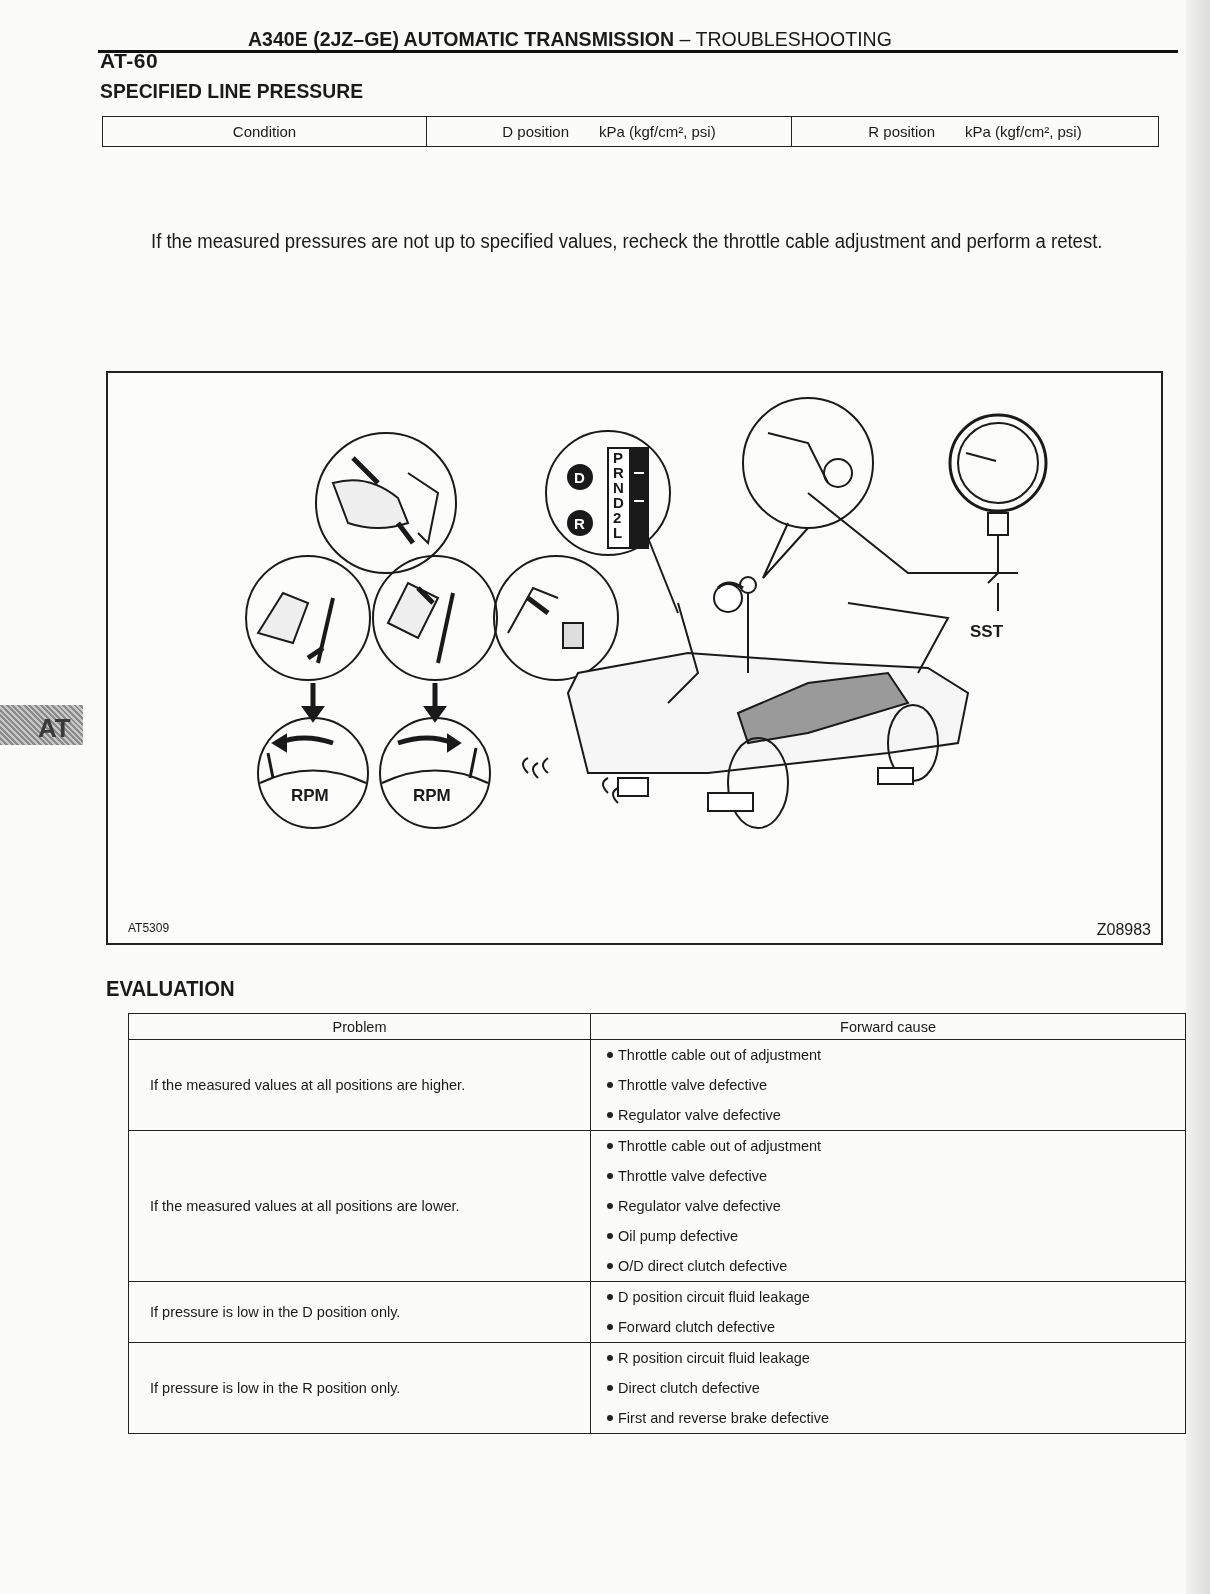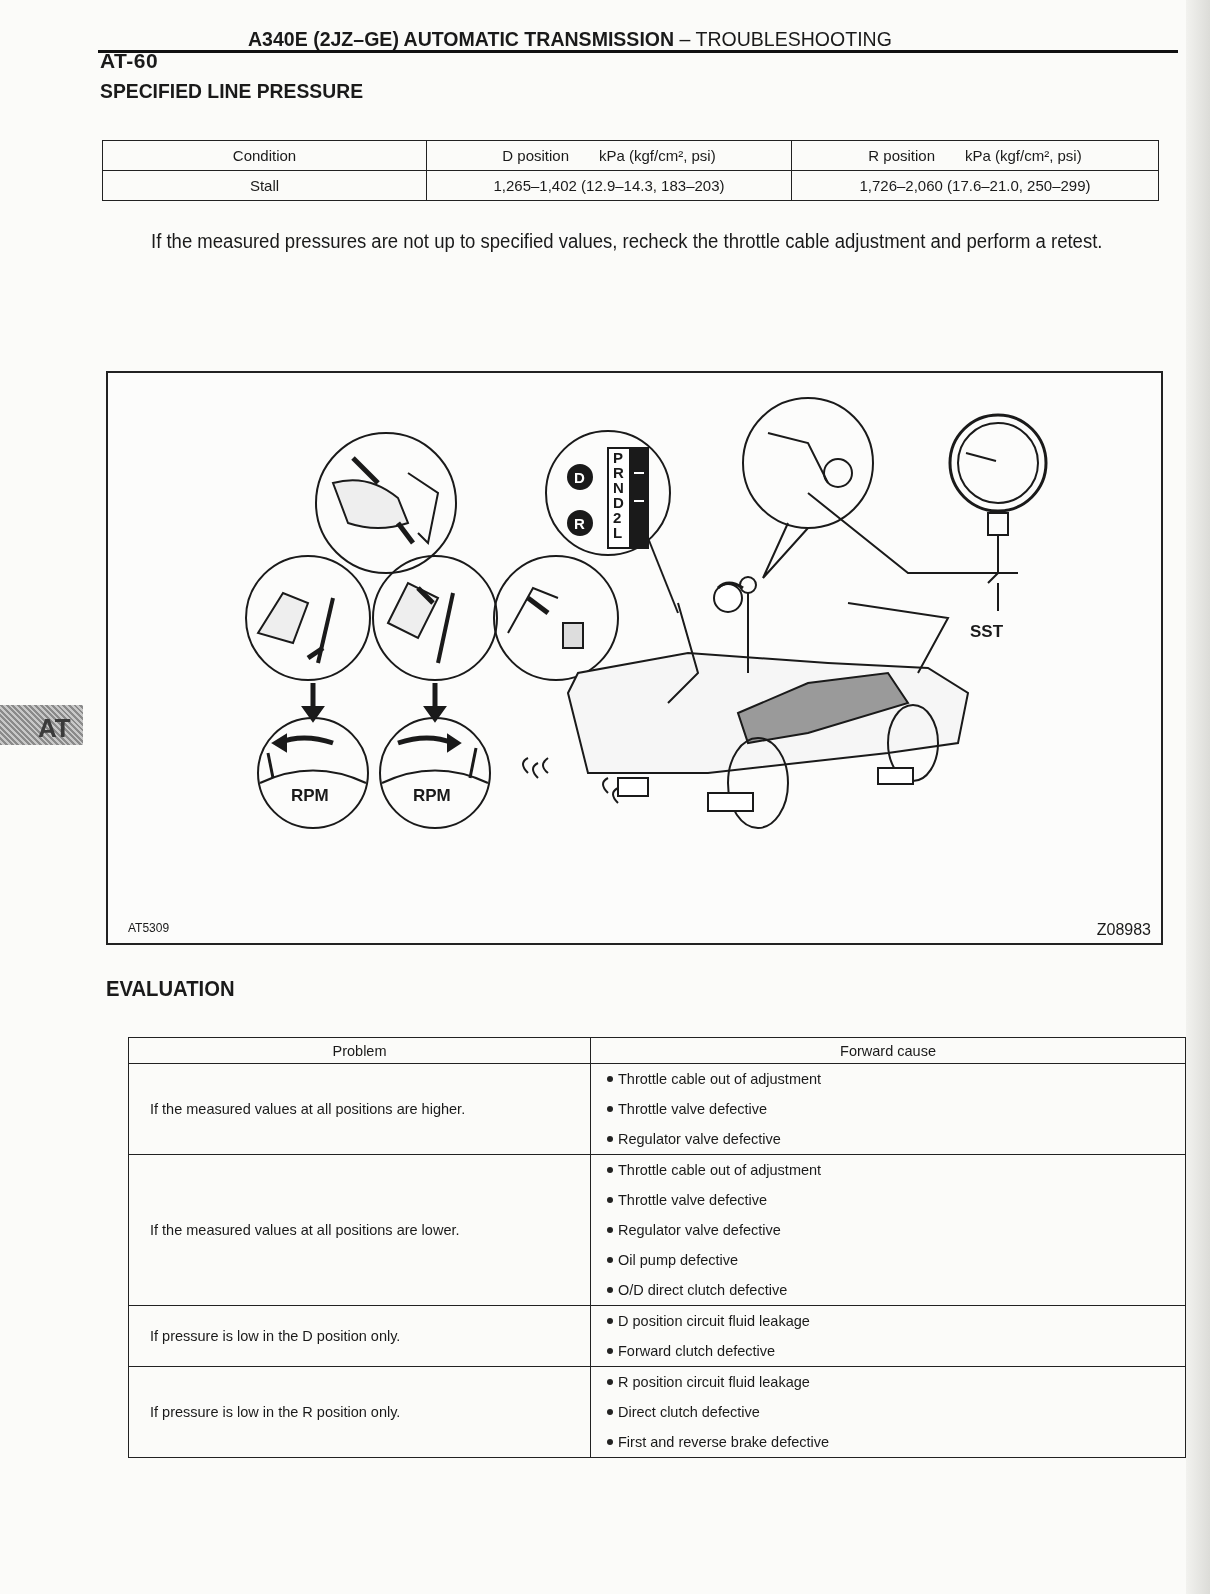--- a/index.html
+++ b/index.html
@@ -8,21 +8,21 @@
     background:#fbfbf9; color:#1a1a1a;
     font-family:"Liberation Sans", "DejaVu Sans", sans-serif;
   }
   .abs { position:absolute; }
   #page-num { left:100px; top:28px; font-size:21px; font-weight:bold; letter-spacing:0.5px;margin-top:21px; }
   #header-title { left:248px; top:27px; font-size:21px; font-weight:bold; transform:scaleX(0.93); transform-origin:left; white-space:nowrap; }
   #header-title .sub { font-weight:normal; }
   #header-rule { left:98px; top:50px; width:1080px; height:3px; background:#111; }
   #section1 { left:100px; top:79px; font-size:21px; font-weight:bold; transform:scaleX(0.92); transform-origin:left; white-space:nowrap; }
 
-  table { border-collapse:collapse; position:absolute;margin-top:24px; }
+  table { border-collapse:collapse; position:absolute; }
   td, th { border:1.5px solid #222; font-weight:normal; padding:0; }
   #lp-table { left:102px; top:116px; width:1057px; font-size:15px; }
   #lp-table td { height:29px; text-align:center; white-space:nowrap; }
   #lp-table .c1 { width:323px; }
   #lp-table .c2 { width:364px; }
   .hdr-span { display:inline-block; }
   .hdr-gap { display:inline-block; width:30px; }
 
   #note { left:151px; top:224px; width:1020px; font-size:19.5px; line-height:34px; transform:scaleX(0.95); transform-origin:left; }
 
@@ -53,25 +53,20 @@
 <div id="header-rule" class="abs"></div>
 
 <div id="section1" class="abs">SPECIFIED LINE PRESSURE</div>
 
 <table id="lp-table">
   <tbody>
       <tr>
     <td class="c1">Condition</td>
     <td class="c2"><span class="hdr-span">D position</span><span class="hdr-gap"></span><span class="hdr-span">kPa (kgf/cm², psi)</span></td>
     <td><span class="hdr-span">R position</span><span class="hdr-gap"></span><span class="hdr-span">kPa (kgf/cm², psi)</span></td>
-  </tr>
-  <tr>
-    <td>Stall</td>
-    <td>1,265–1,402 (12.9–14.3, 183–203)</td>
-    <td>1,726–2,060 (17.6–21.0, 250–299)</td>
   </tr>
 </tbody>
   </table>
 
 <div id="note" class="abs">If the measured pressures are not up to specified values, recheck the throttle cable adjustment and perform a retest.</div>
 
 <div id="figure" class="abs">
   <svg id="fig-svg" width="1053" height="570" viewBox="0 0 1053 570">
     <g fill="none" stroke="#1a1a1a" stroke-width="2">
 

